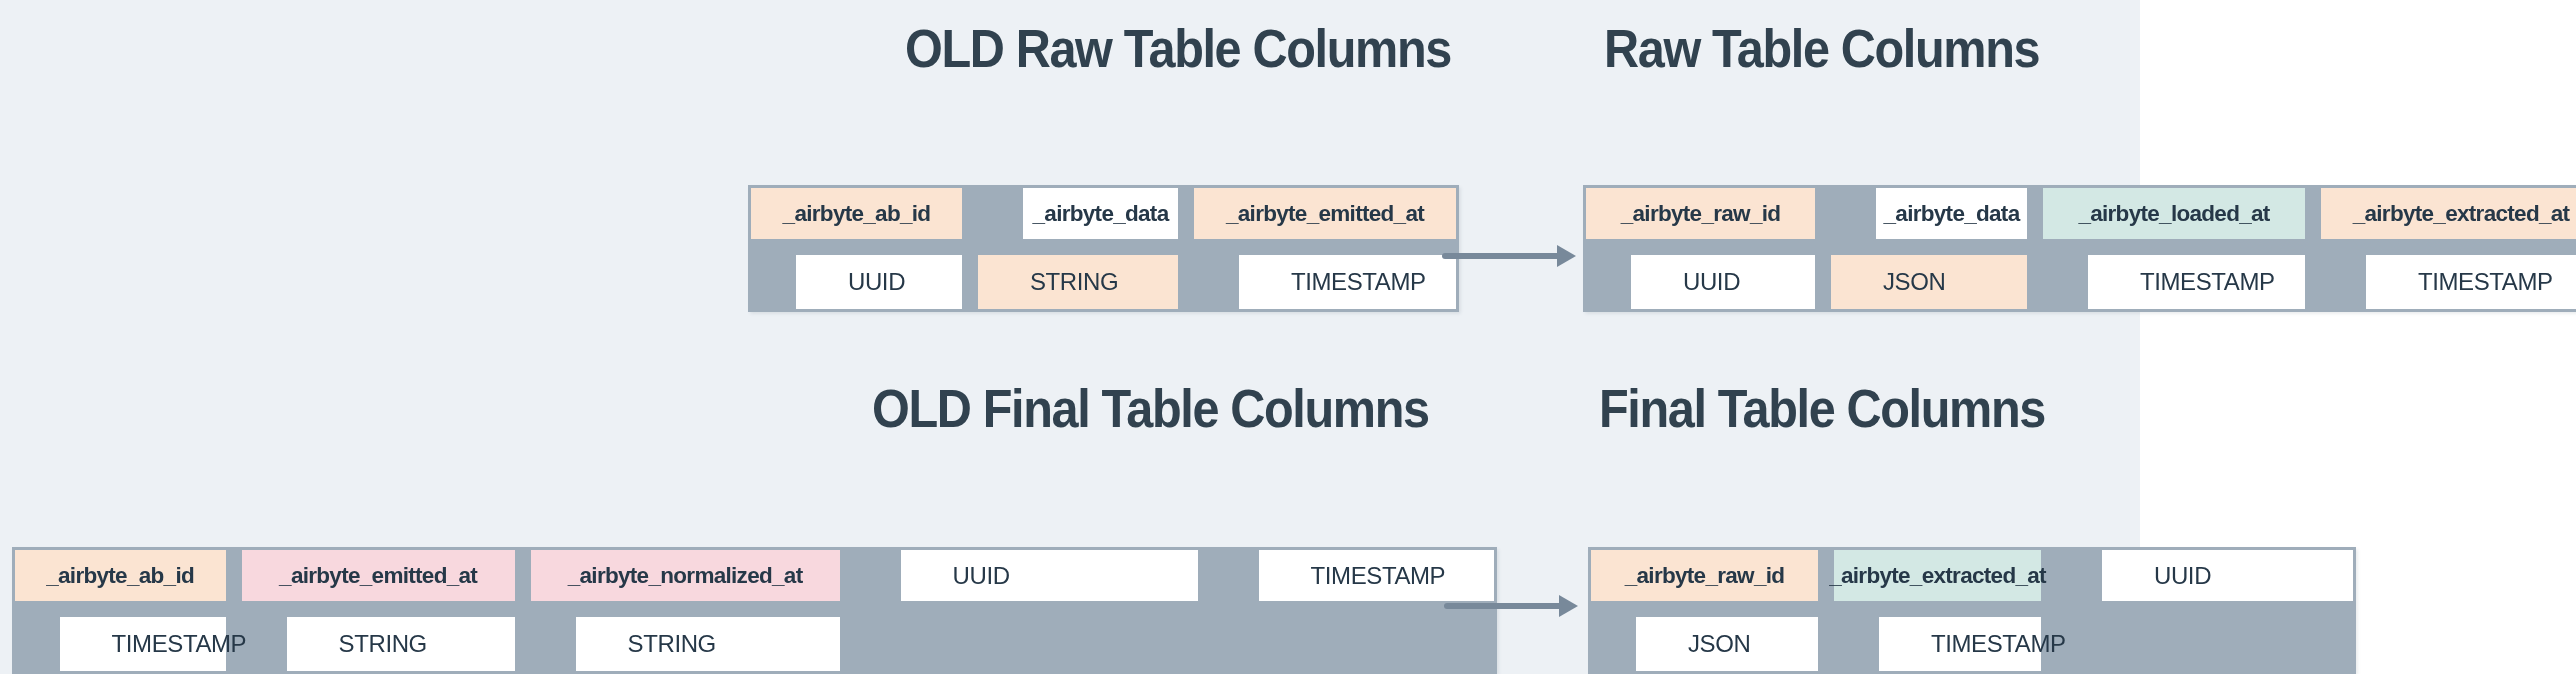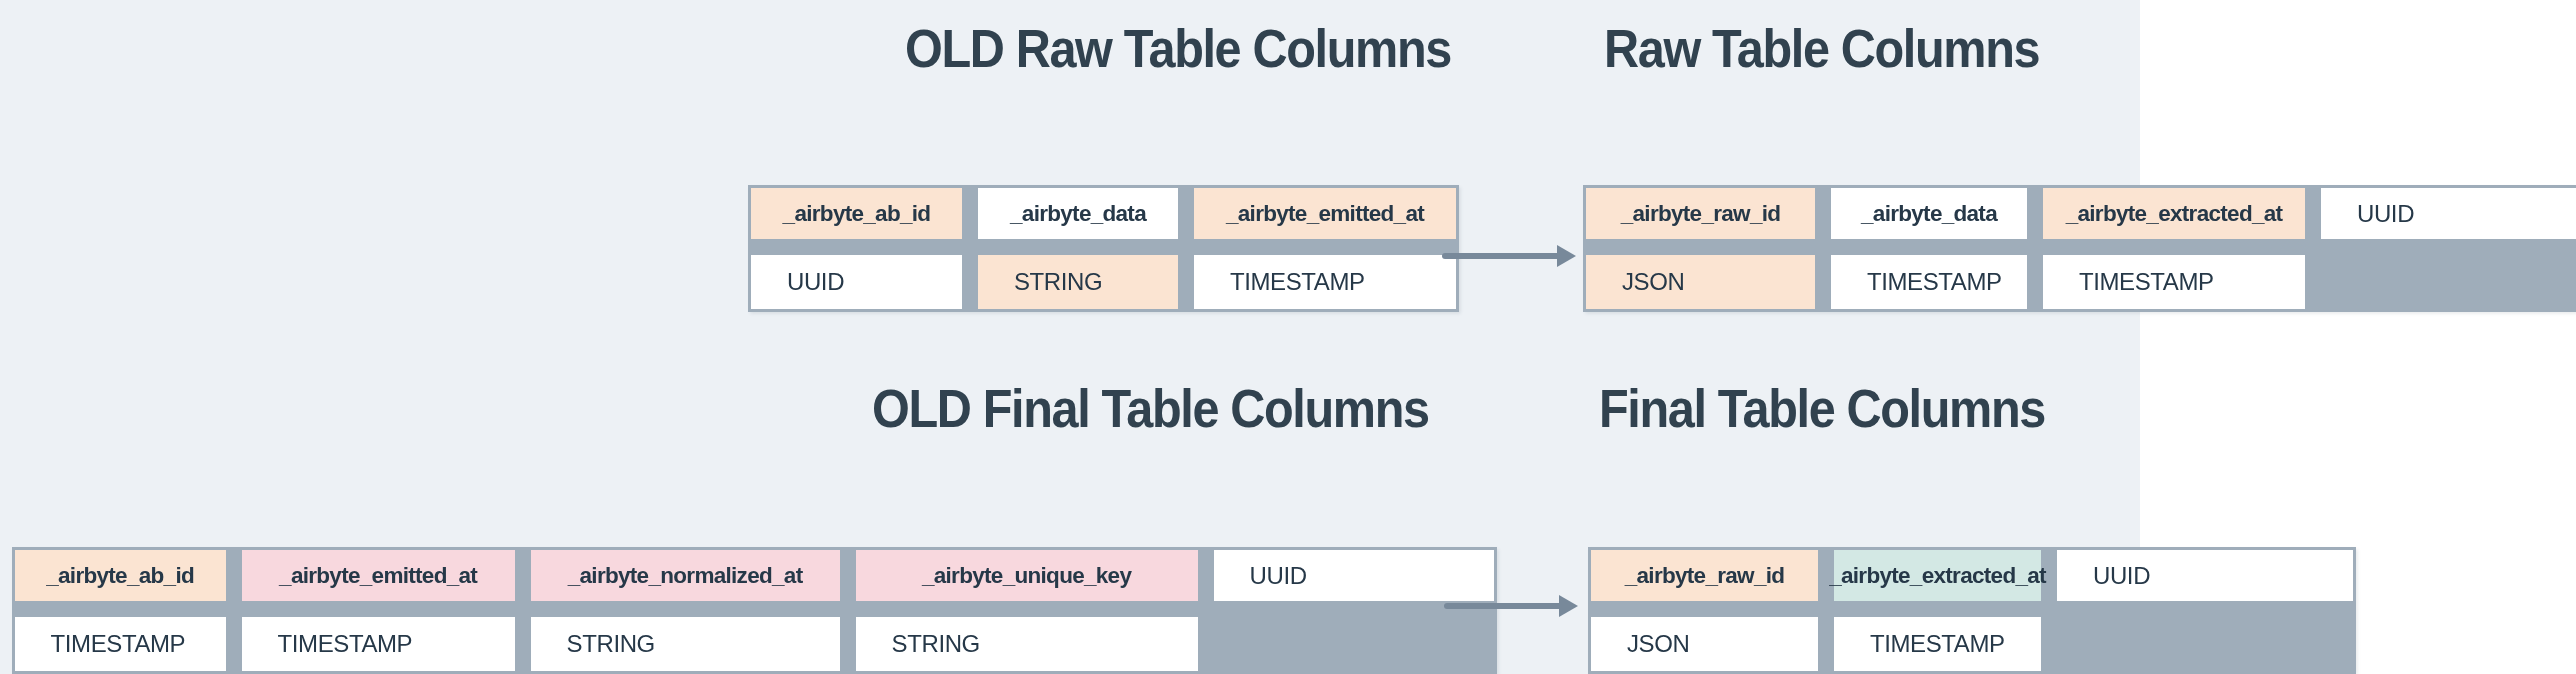--- a/index.html
+++ b/index.html
@@ -40,27 +40,27 @@
     justify-content: center;
     font-weight: 700;
     font-size: 22.5px;
     letter-spacing: -0.7px;
     color: var(--cell_text, #263848);
     white-space: nowrap;
   }
   .vcell {
     display: flex;
     align-items: center;
-    padding-left: 36px;
+    padding-left: 52px;
     font-size: 24px;
     letter-spacing: -0.4px;
     color: var(--cell_text, #263848);
     white-space: nowrap;
   }
-  .bg-white { background: var(--white, #ffffff); }
+  .bg-white { background: var(--white, #ffffff); margin-left: 45px; }
   .bg-peach { background: var(--peach, #fbe4d2); }
   .bg-pink  { background: var(--pink, #f8d8de); }
   .bg-teal  { background: var(--teal, #d3e8e4); }
   .arrow {
     position: absolute;
     display: flex;
     align-items: center;
     height: 22px;
   }
   .arrow .shaft {
@@ -98,32 +98,32 @@
   </div>
 
   <div class="arrow" style="left:1442px; top:245px; width:134px">
     <div class="shaft"></div>
     <div class="head"></div>
   </div>
 
   <div class="tbl" style="left:1583px; top:185px; grid-template-columns:229px 196px 262px 280px">
     <div class="hcell bg-peach">_airbyte_raw_id</div>
     <div class="hcell bg-white">_airbyte_data</div>
+    <div class="hcell bg-teal">_airbyte_loaded_at</div>
     <div class="hcell bg-peach">_airbyte_extracted_at</div>
     <div class="vcell bg-white">UUID</div>
     <div class="vcell bg-peach">JSON</div>
     <div class="vcell bg-white">TIMESTAMP</div>
     <div class="vcell bg-white">TIMESTAMP</div>
   </div>
 
   <div class="tbl" style="left:11.6px; top:547px; grid-template-columns:211px 273px 309px 342px 280px">
     <div class="hcell bg-peach">_airbyte_ab_id</div>
     <div class="hcell bg-pink">_airbyte_emitted_at</div>
     <div class="hcell bg-pink">_airbyte_normalized_at</div>
-    <div class="hcell bg-pink">_airbyte_unique_key</div>
     <div class="vcell bg-white">UUID</div>
     <div class="vcell bg-white">TIMESTAMP</div>
     <div class="vcell bg-white">TIMESTAMP</div>
     <div class="vcell bg-white">STRING</div>
     <div class="vcell bg-white">STRING</div>
   </div>
 
   <div class="arrow" style="left:1444px; top:595px; width:134px">
     <div class="shaft"></div>
     <div class="head"></div>

